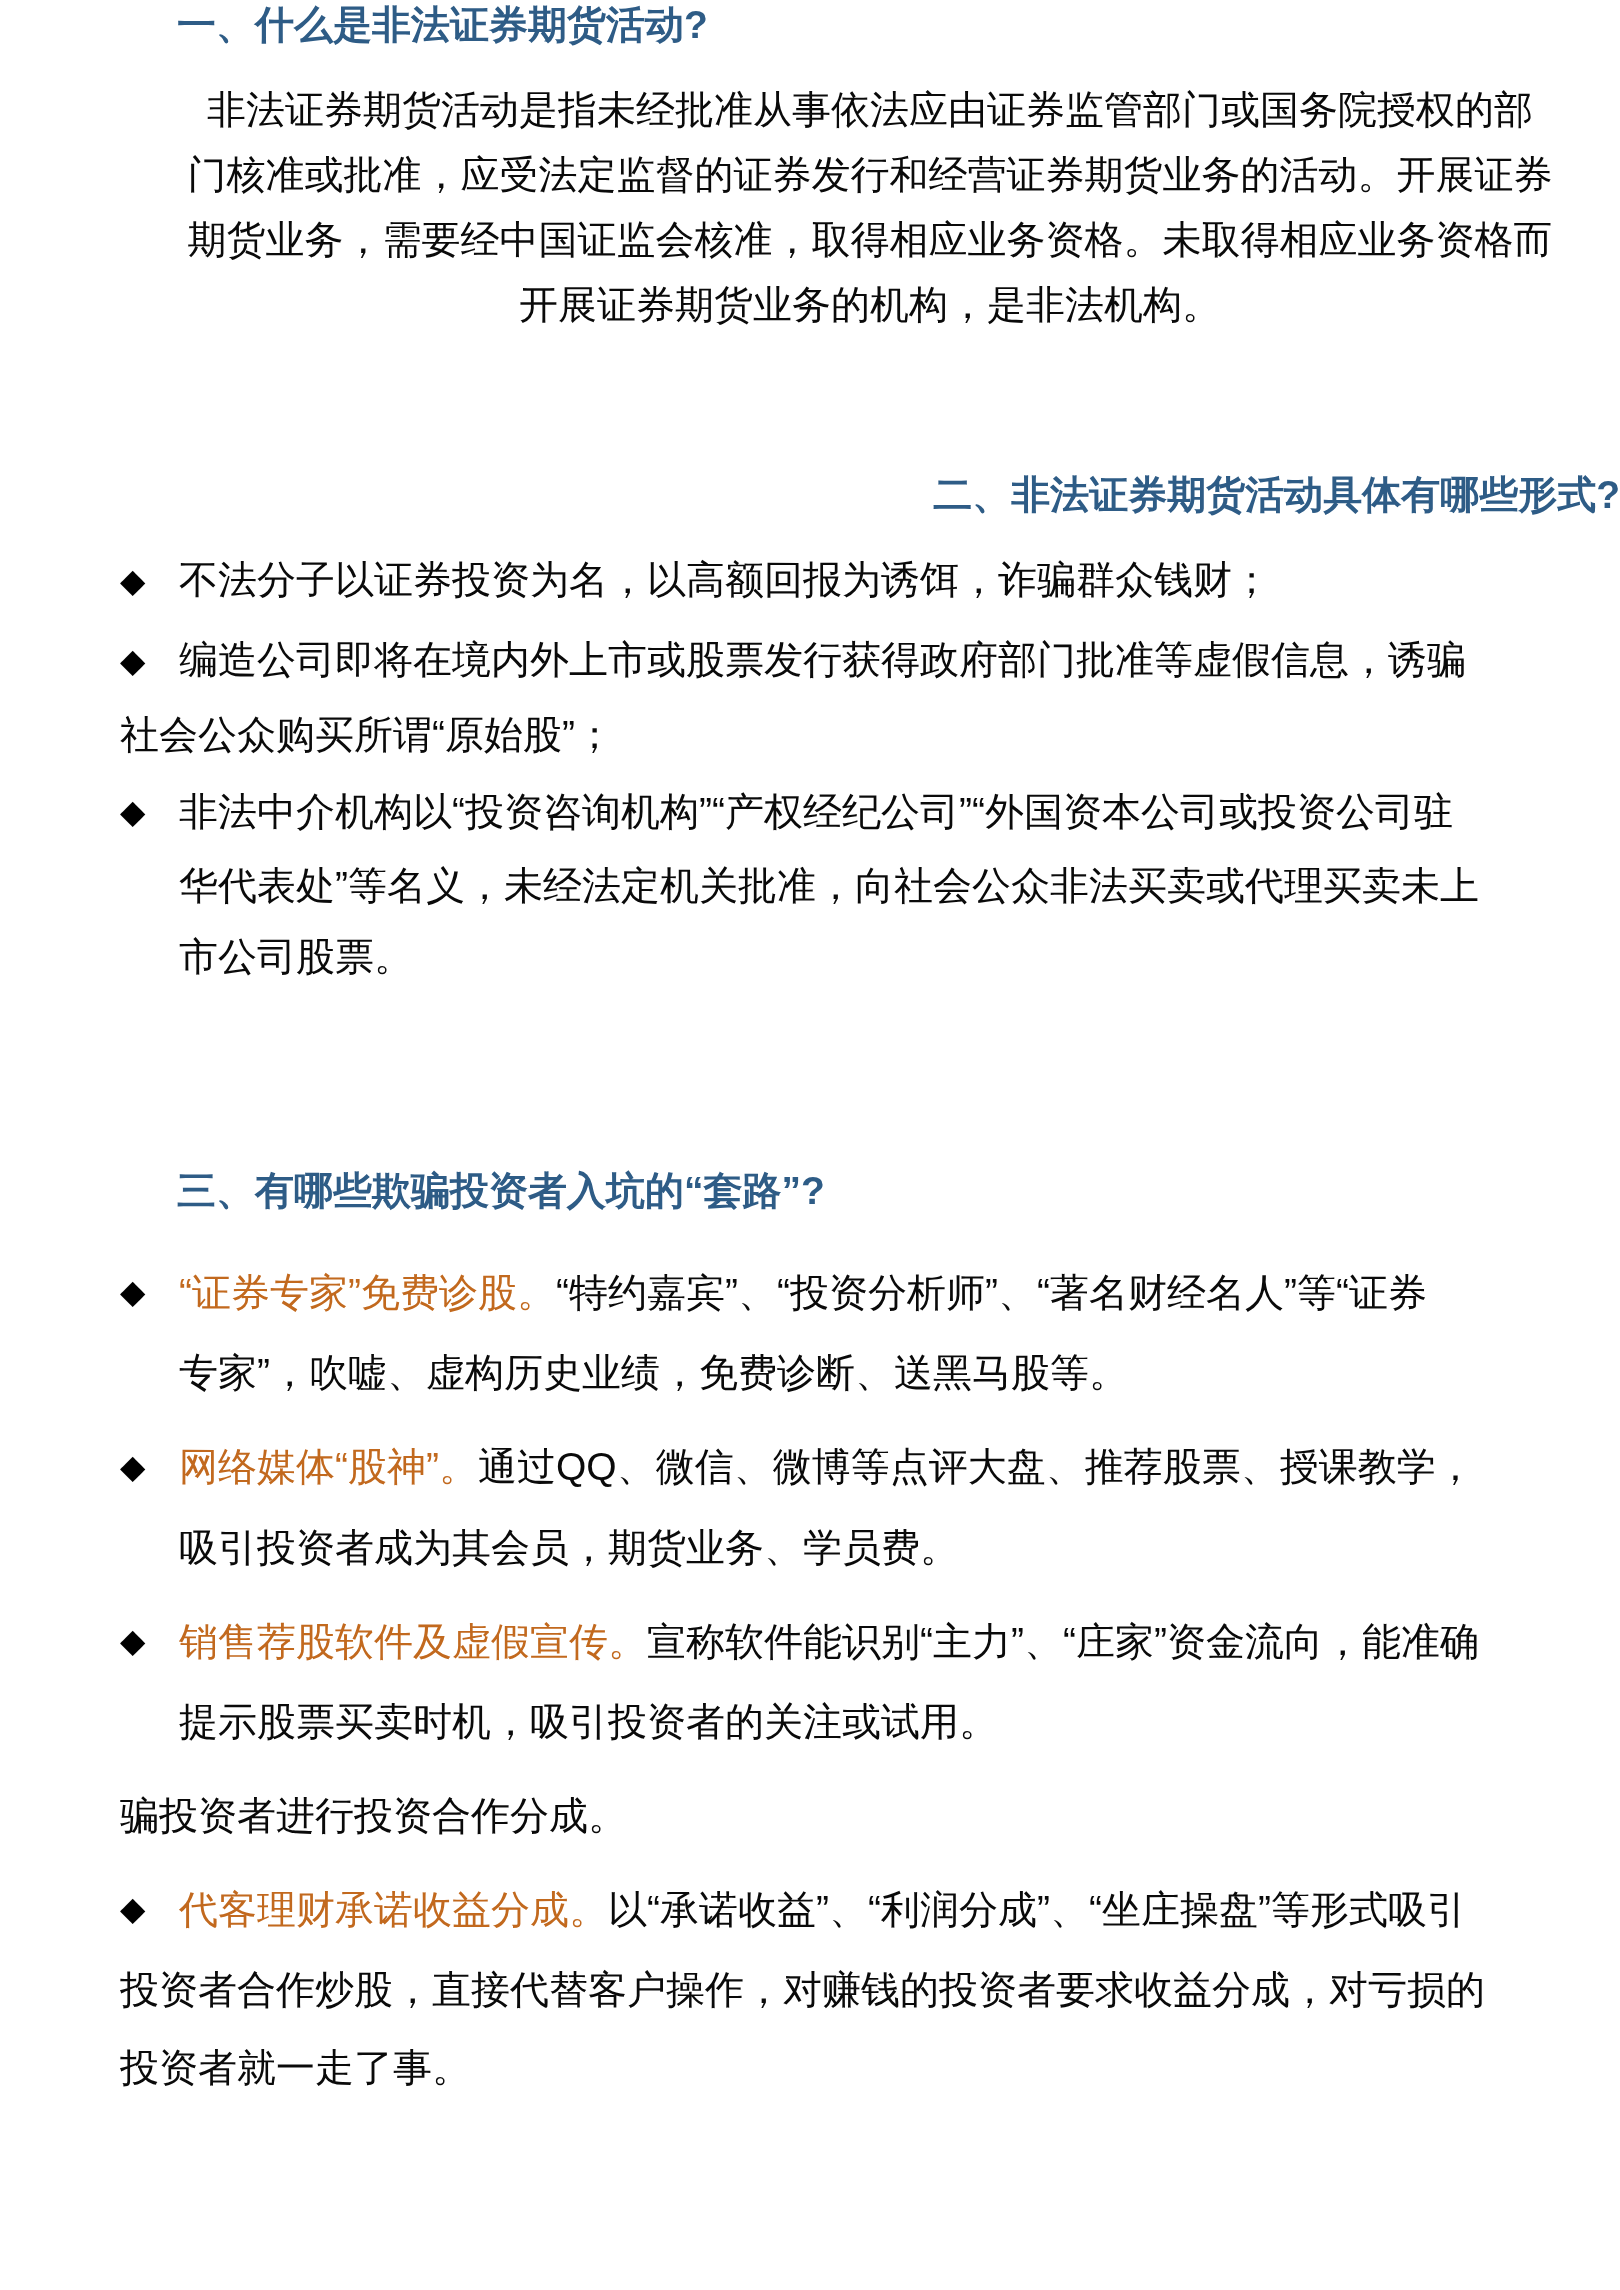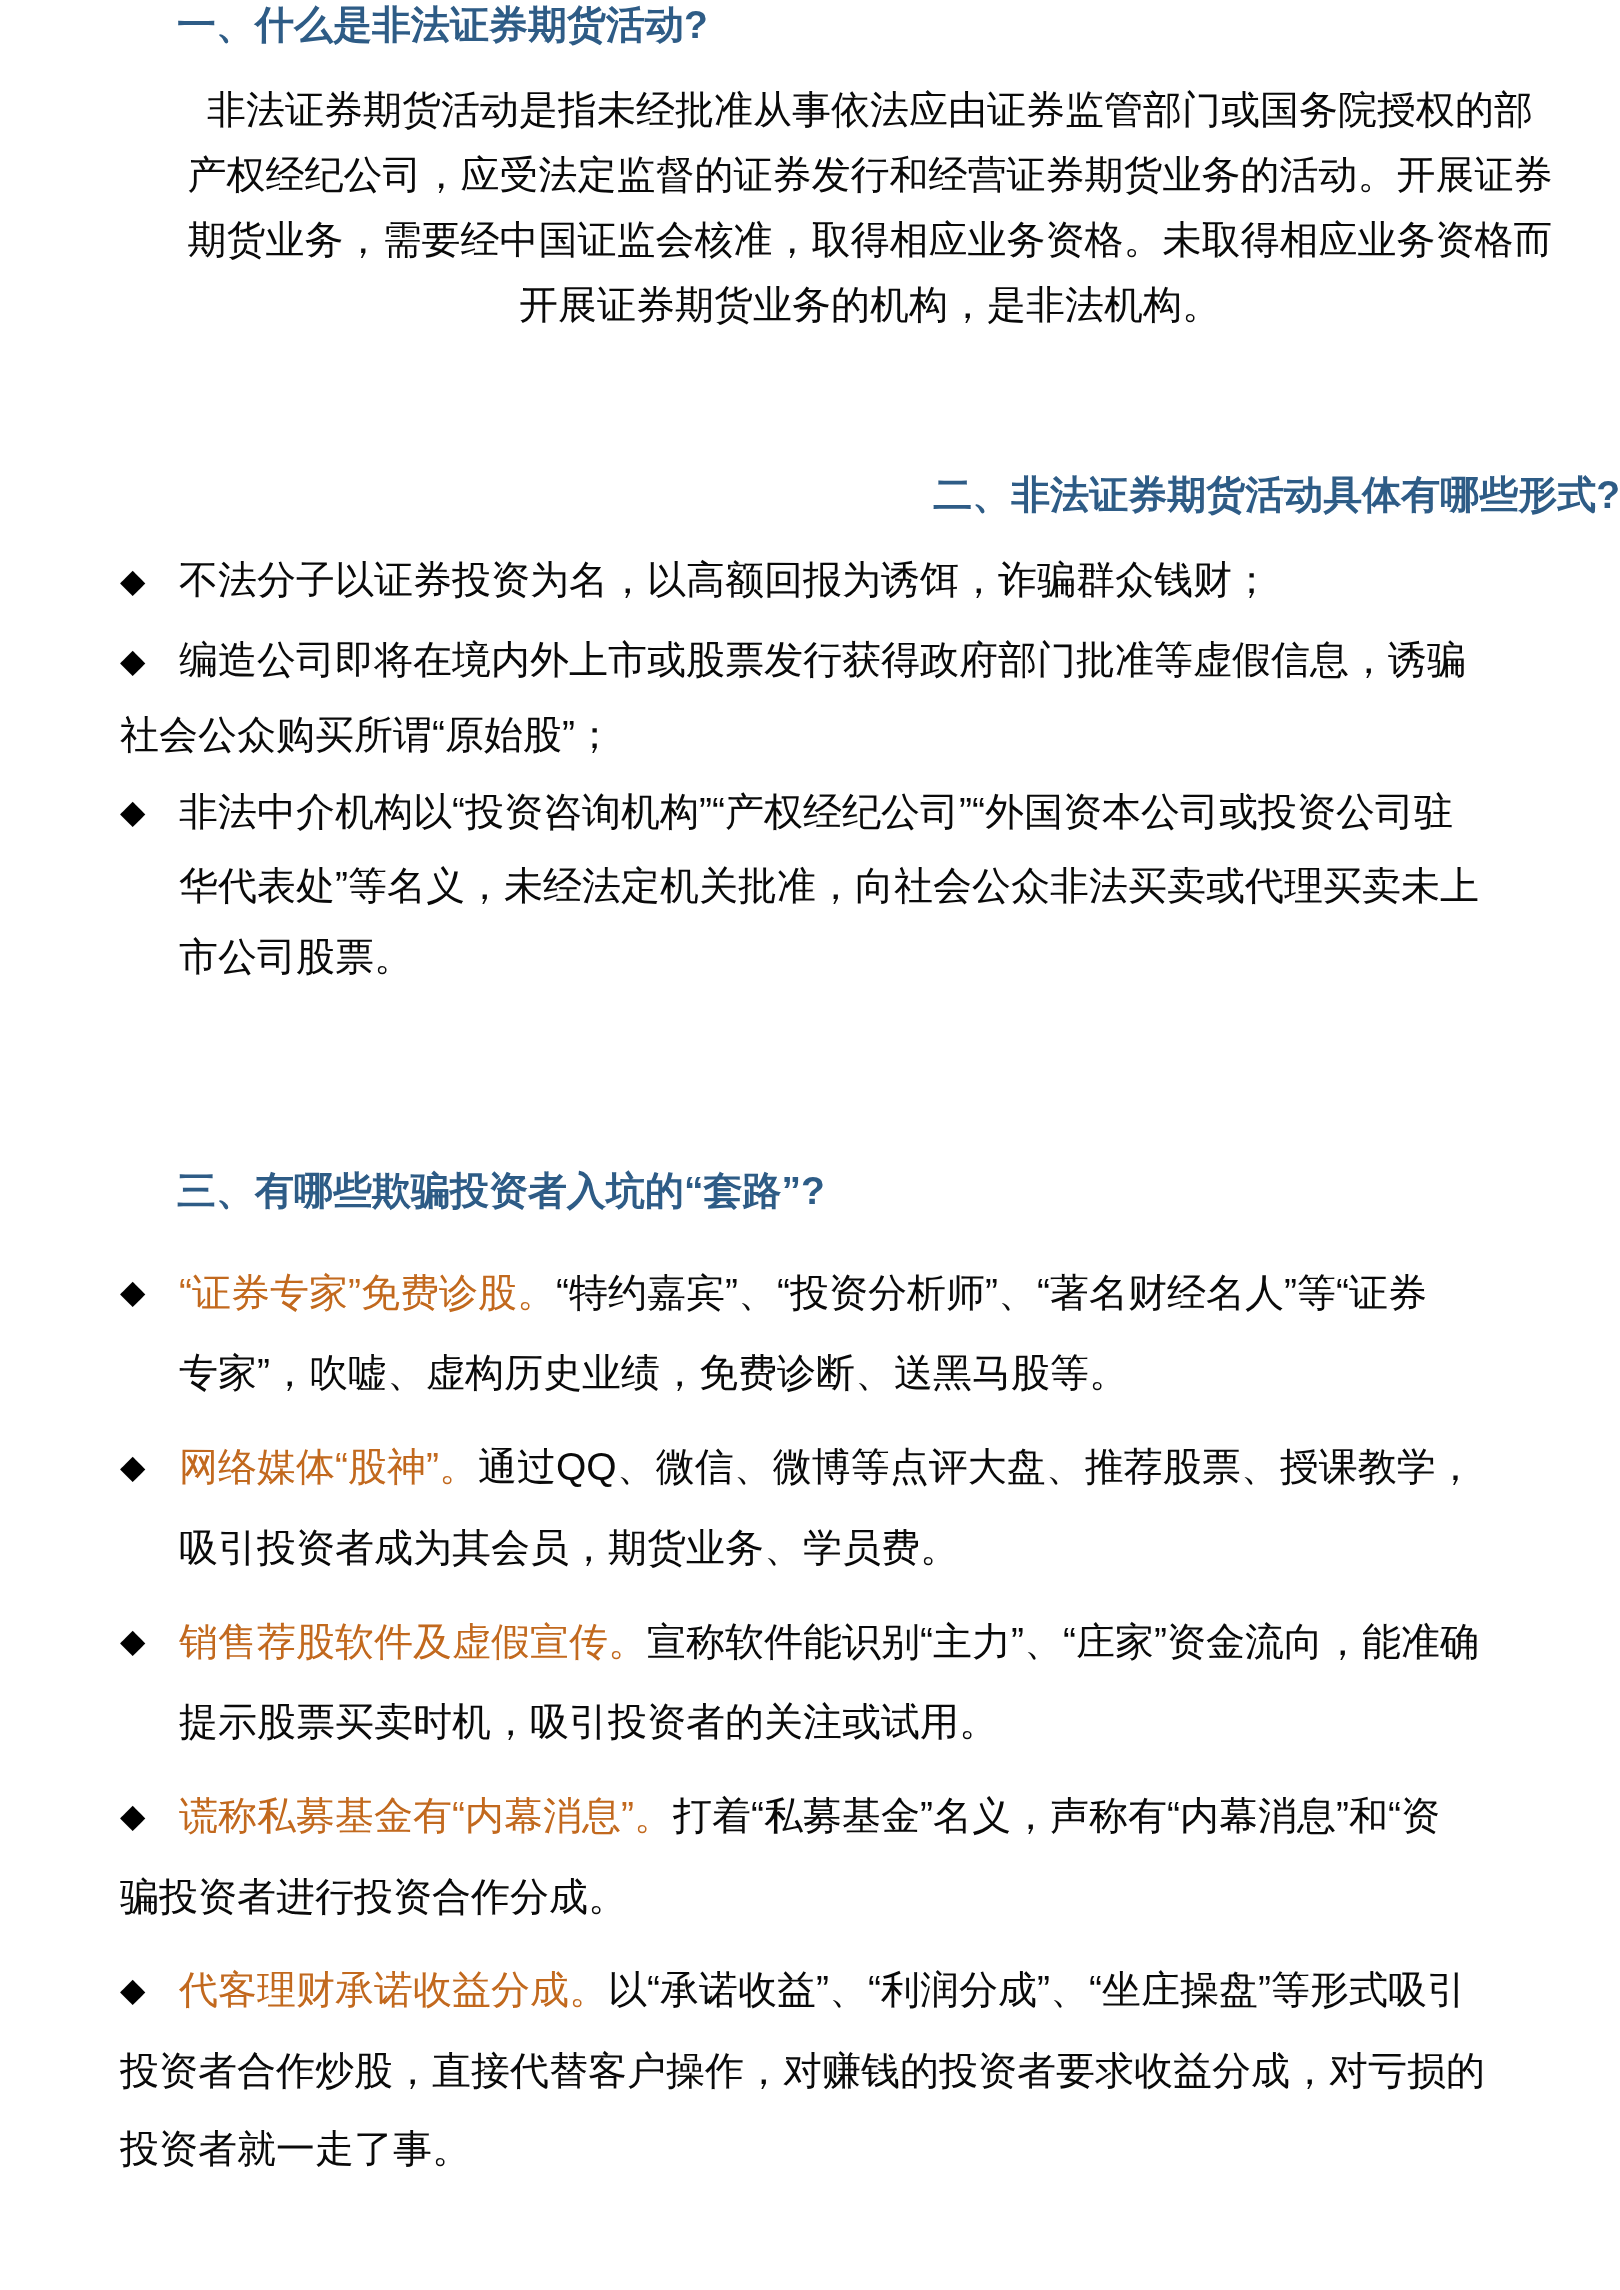--- a/index.html
+++ b/index.html
@@ -59,21 +59,21 @@
 </style>
 </head>
 <body>
 
 <div class="page">
 
   <div class="h s1-title">一、什么是非法证券期货活动?</div>
 
   <div class="para">
     <div class="line">非法证券期货活动是指未经批准从事依法应由证券监管部门或国务院授权的部</div>
-    <div class="line">产权经纪公司，应受法定监督的证券发行和经营证券期货业务的活动。开展证券</div>
+    <div class="line">门核准或批准，应受法定监督的证券发行和经营证券期货业务的活动。开展证券</div>
     <div class="line">期货业务，需要经中国证监会核准，取得相应业务资格。未取得相应业务资格而</div>
     <div class="line">开展证券期货业务的机构，是非法机构。</div>
   </div>
 
   <div class="h s2-title">二、非法证券期货活动具体有哪些形式?</div>
 
   <div class="list s2">
     <div class="bullet-item">
       <div class="line"><span class="marker">◆</span><span class="txt">不法分子以证券投资为名，以高额回报为诱饵，诈骗群众钱财；</span></div>
     </div>
@@ -97,21 +97,20 @@
     </div>
     <div class="bullet-item">
       <div class="line"><span class="marker">◆</span><span class="lead">网络媒体“股神”。</span><span class="txt">通过QQ、微信、微博等点评大盘、推荐股票、授课教学，</span></div>
       <div class="line indent">吸引投资者成为其会员，期货业务、学员费。</div>
     </div>
     <div class="bullet-item">
       <div class="line"><span class="marker">◆</span><span class="lead">销售荐股软件及虚假宣传。</span><span class="txt">宣称软件能识别“主力”、“庄家”资金流向，能准确</span></div>
       <div class="line indent">提示股票买卖时机，吸引投资者的关注或试用。</div>
     </div>
     <div class="bullet-item">
-      <div class="line"><span class="marker">◆</span><span class="lead">谎称私募基金有“内幕消息”。</span><span class="txt">打着“私募基金”名义，声称有“内幕消息”和“资</span></div>
       <div class="line">骗投资者进行投资合作分成。</div>
     </div>
     <div class="bullet-item">
       <div class="line"><span class="marker">◆</span><span class="lead">代客理财承诺收益分成。</span><span class="txt">以“承诺收益”、“利润分成”、“坐庄操盘”等形式吸引</span></div>
       <div class="line">投资者合作炒股，直接代替客户操作，对赚钱的投资者要求收益分成，对亏损的</div>
       <div class="line">投资者就一走了事。</div>
     </div>
   </div>
 
 </div>

